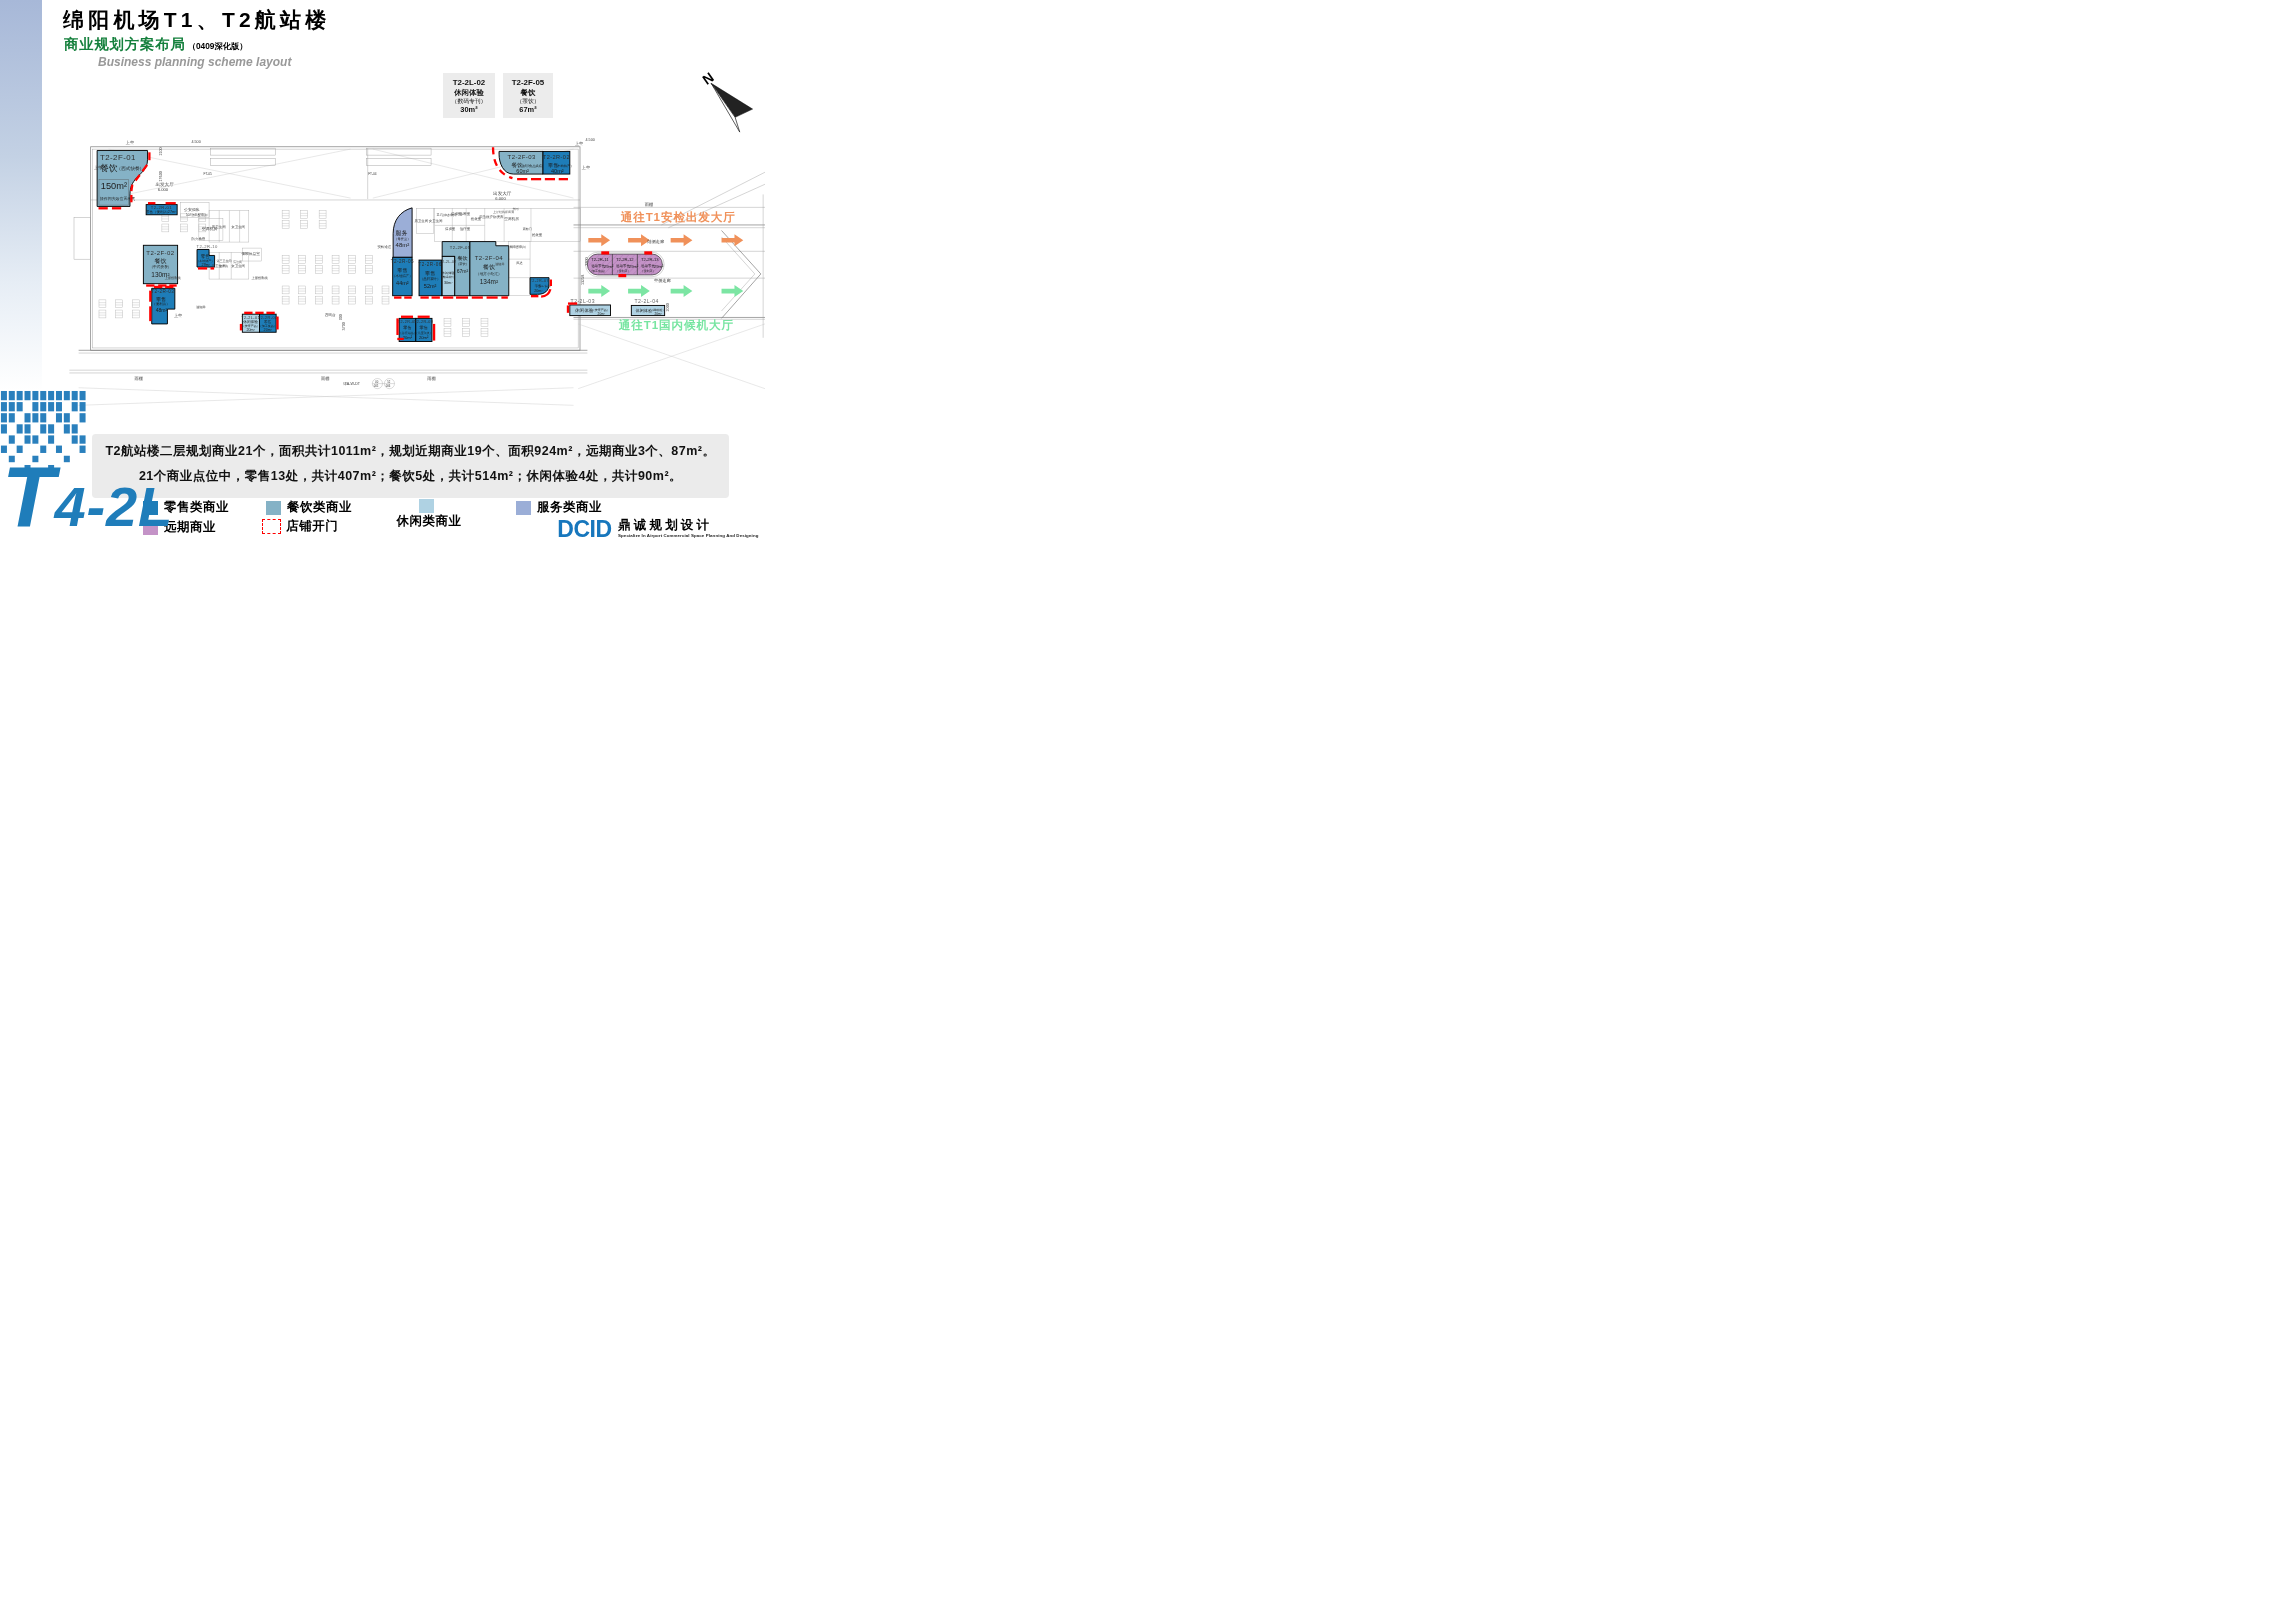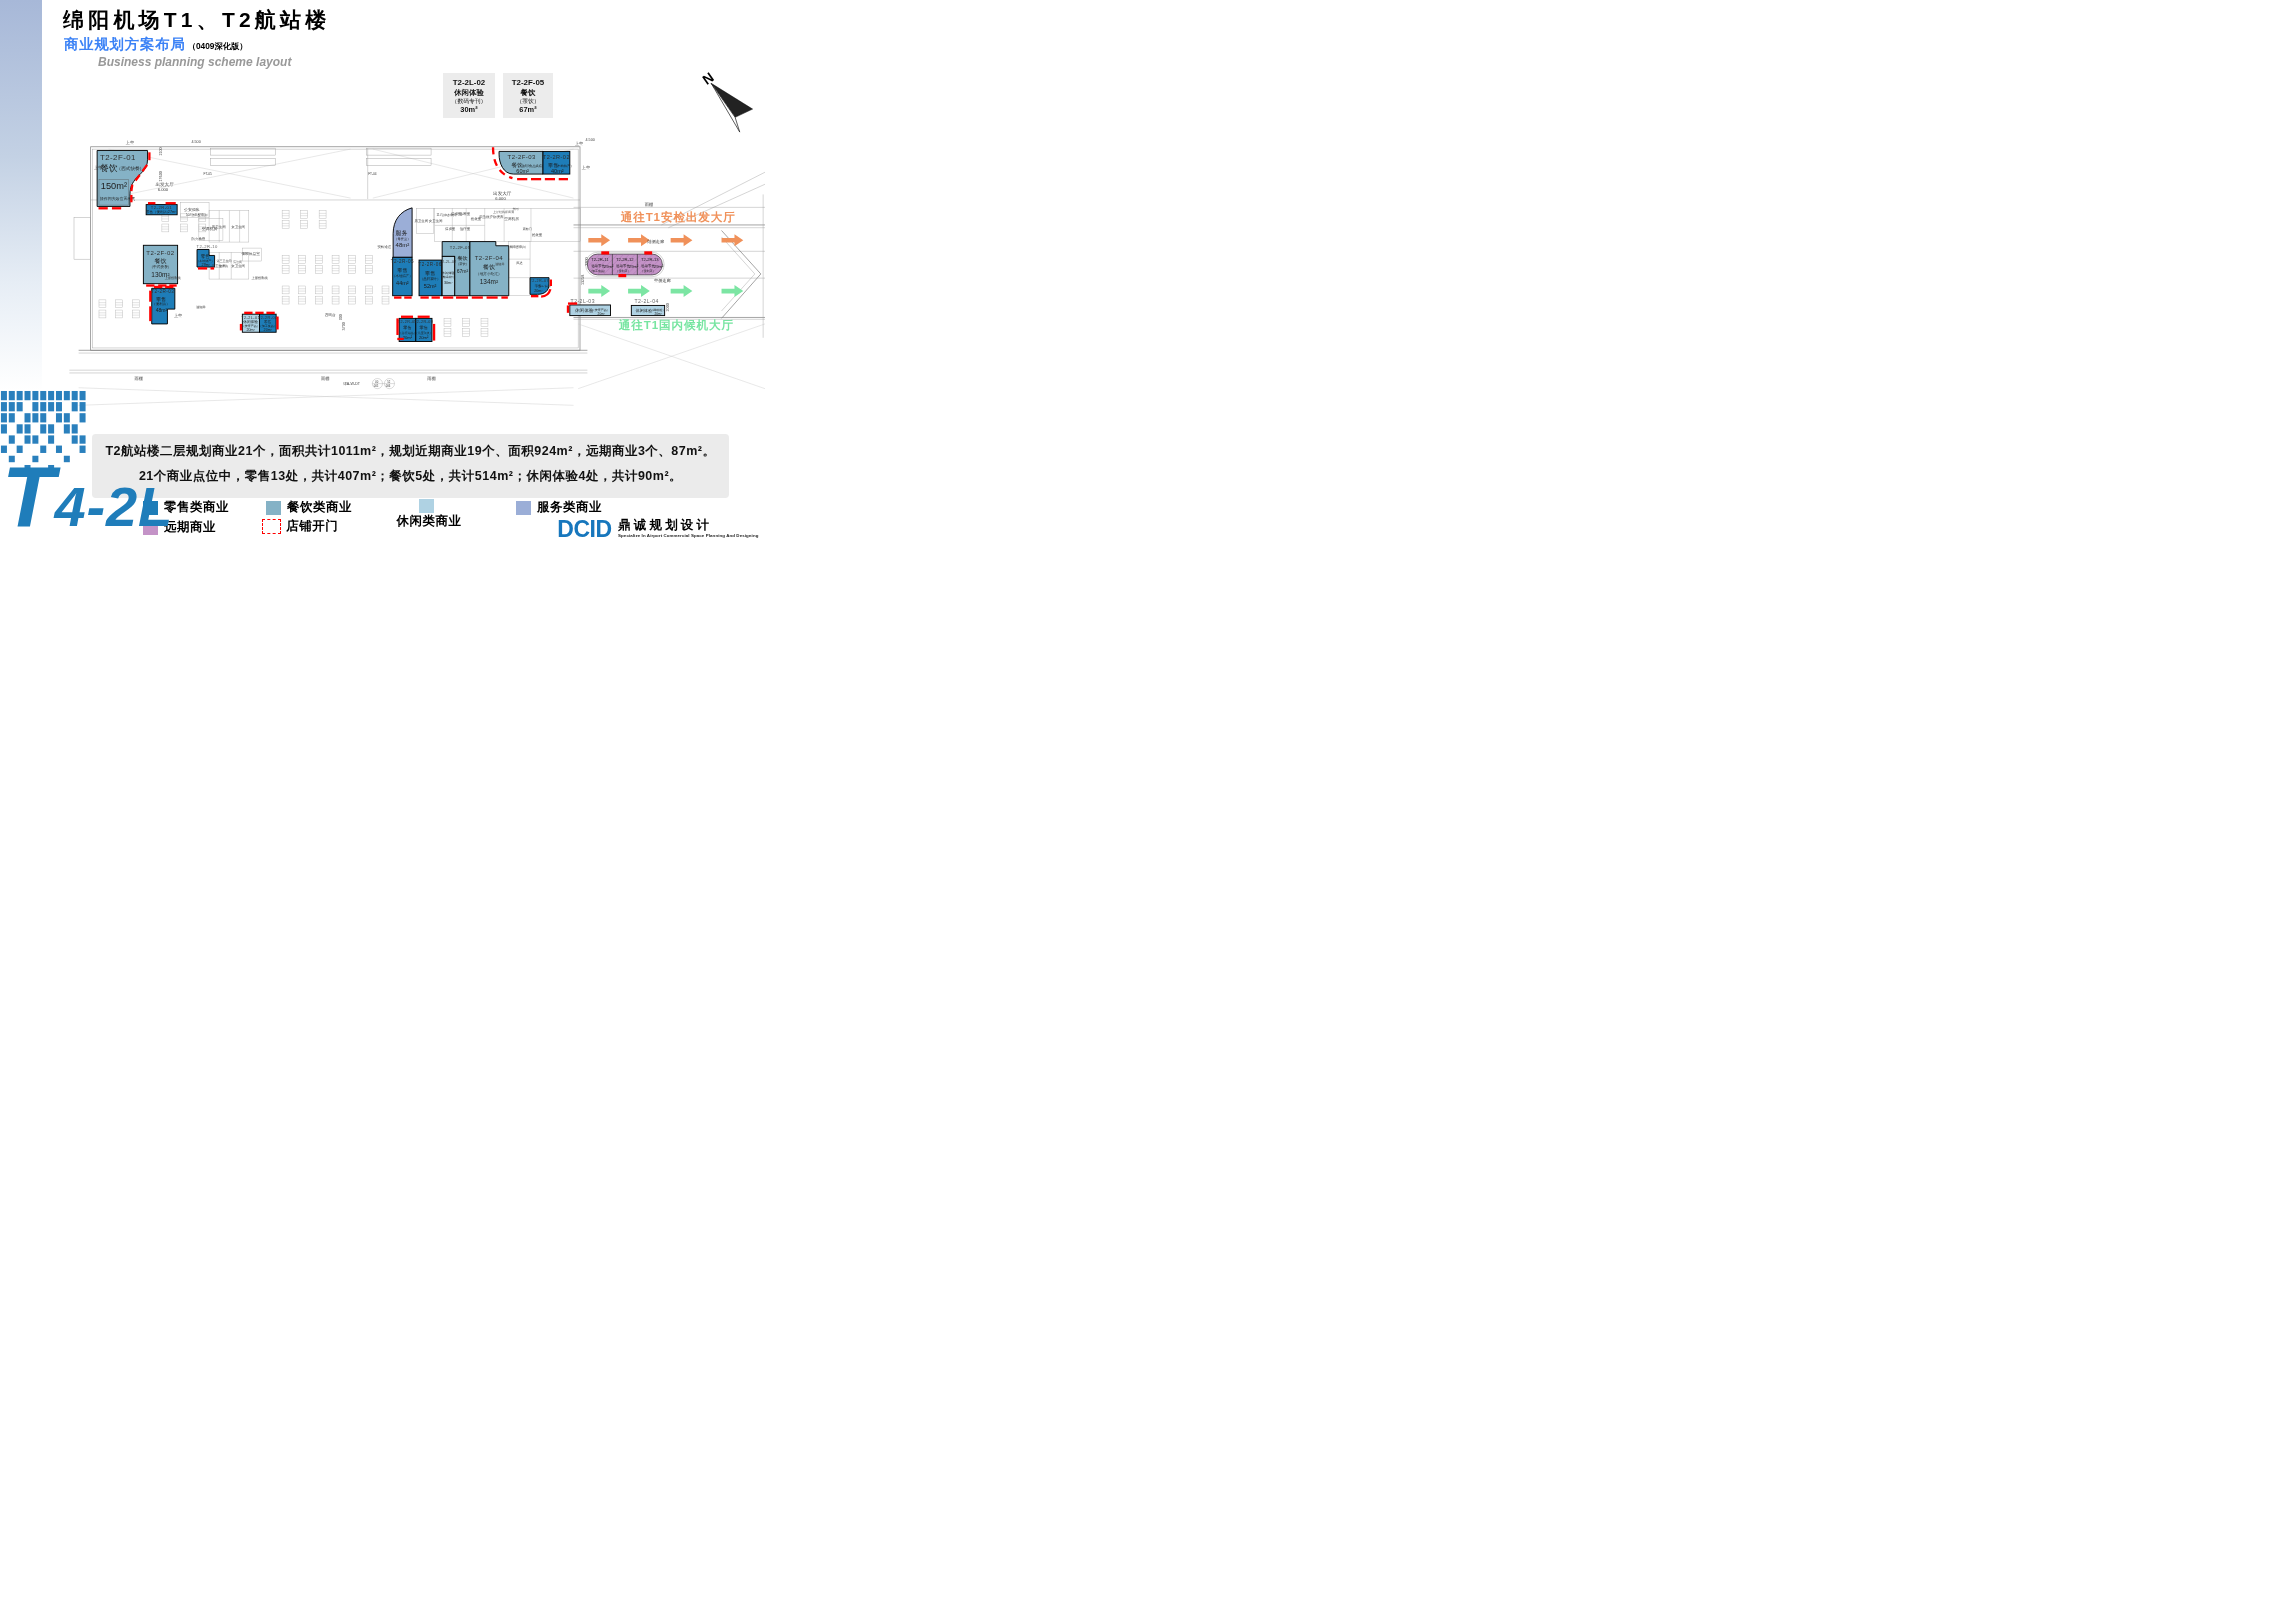--- a/index.html
+++ b/index.html
@@ -5,21 +5,21 @@
   html,body{margin:0;padding:0;background:#fff;}
   .page{position:relative;width:765px;height:541px;background:#fff;overflow:hidden;
         font-family:"Liberation Sans",sans-serif;}
   
   .sidebar{position:absolute;left:0;top:0;width:42px;height:391px;
            background:linear-gradient(180deg,#a7b8d8 0%,#c3d1e4 40%,#e6edf5 72%,#ffffff 100%);}
   
   .title{position:absolute;left:63px;top:5.6px;font-size:21px;font-weight:700;color:#000;
          letter-spacing:4.2px;white-space:nowrap;}
   .subrow{position:absolute;left:64px;top:35px;white-space:nowrap;}
-  .subtitle{font-size:14.3px;font-weight:700;color:#3b82f6;letter-spacing:0.9px;}
+  .subtitle{font-size:14.3px;font-weight:700;color:#15803d;letter-spacing:0.9px;}
   .subnote{font-size:8.3px;font-weight:700;color:#000;}
   .sub-en{position:absolute;left:65px;top:55px;font-size:12px;font-weight:700;font-style:italic;color:#999;margin-left:33px;}
   
   .callout{position:absolute;top:73px;background:#ececec;text-align:center;
            padding-top:4.6px;box-sizing:border-box;height:45px;color:#111;}
   .co1{left:443px;width:52px;}
   .co2{left:503px;width:50px;}
   .callout .l1{font-size:7.9px;font-weight:600;line-height:10.2px;}
   .callout .l2{font-size:7.4px;font-weight:600;line-height:9.7px;}
   .callout .l3{font-size:5.8px;line-height:7.9px;}

